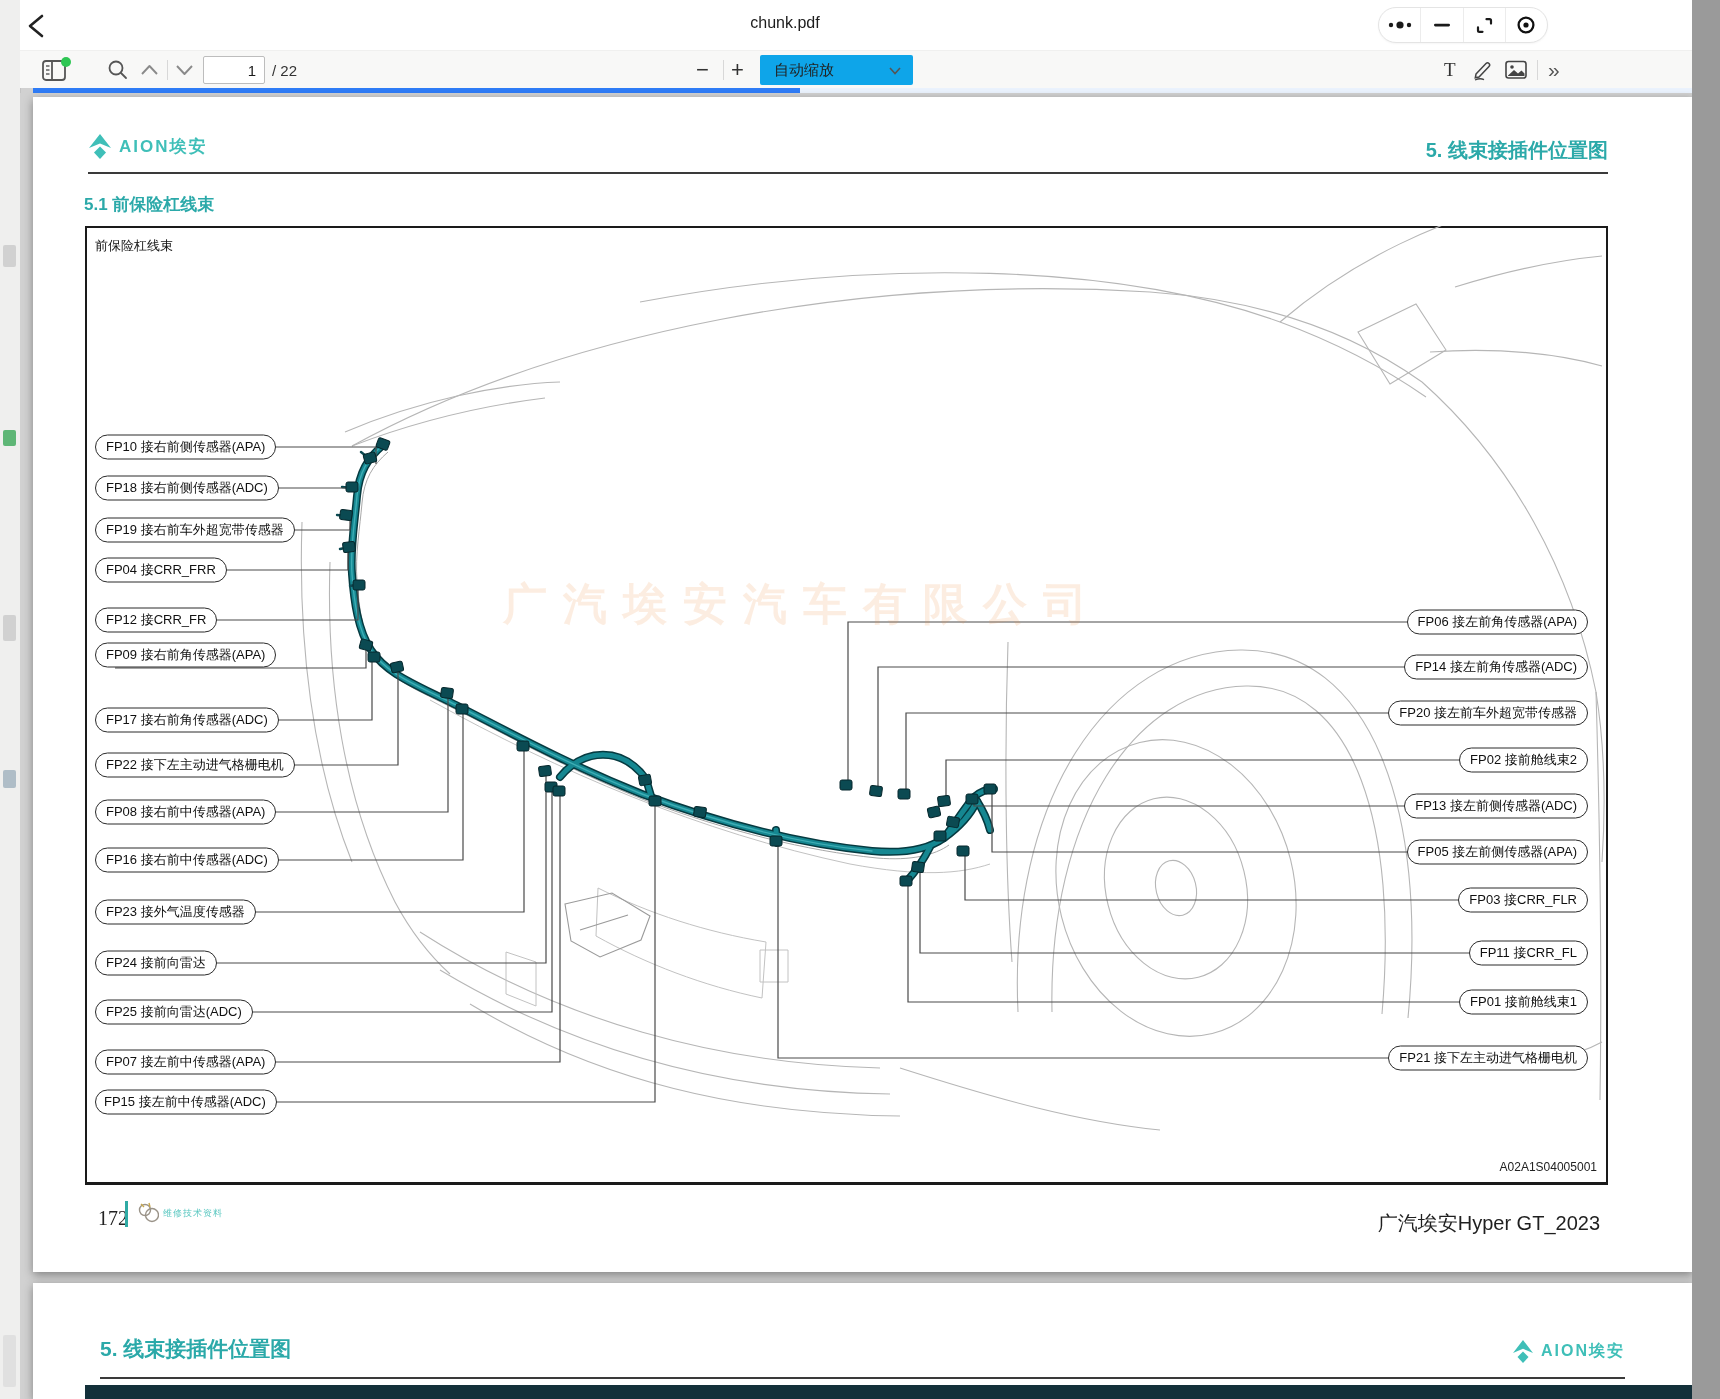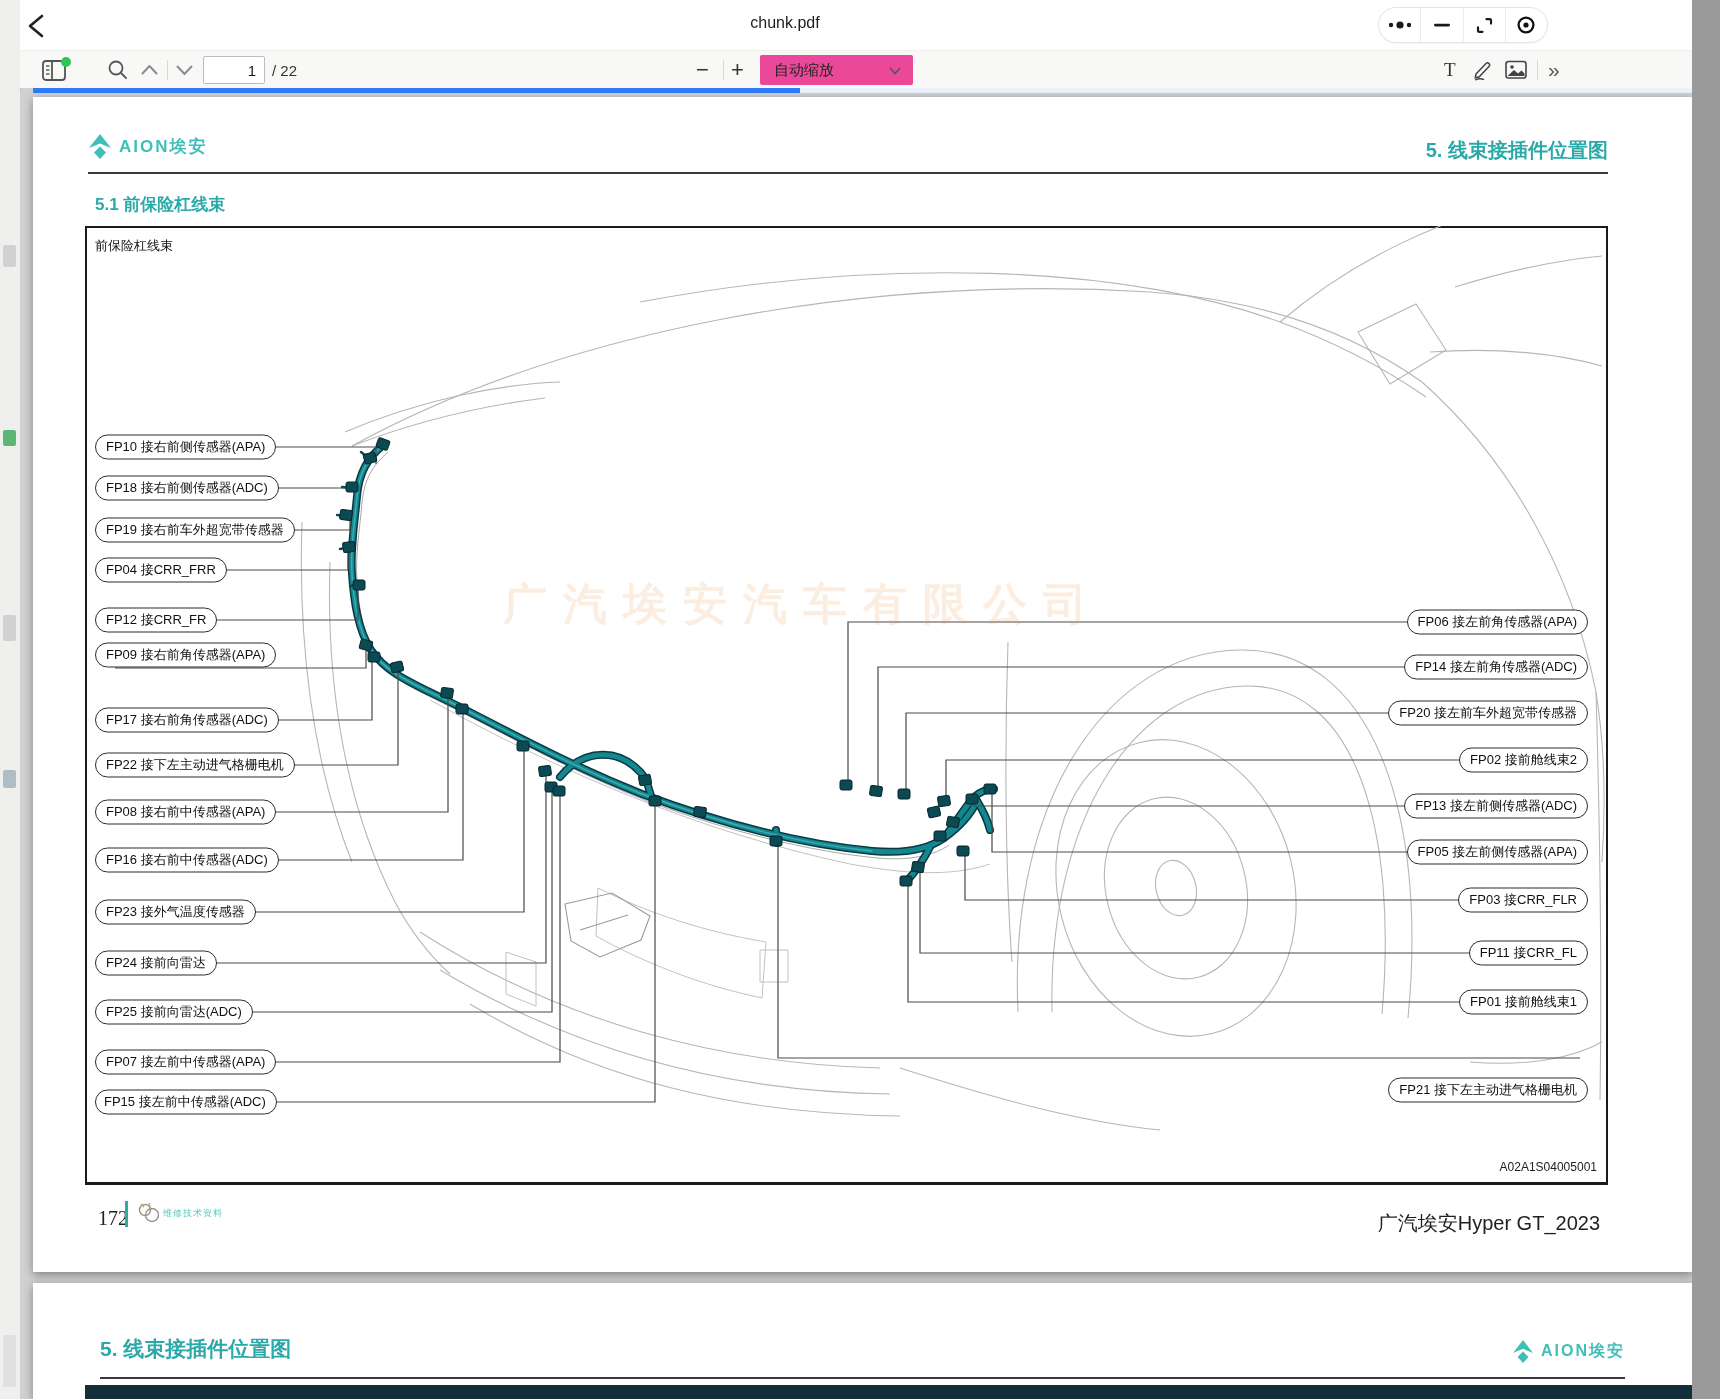--- a/index.html
+++ b/index.html
@@ -22,21 +22,21 @@
   .pillctl .cell{flex:1;height:100%;display:flex;align-items:center;justify-content:center;position:relative;}
   .pillctl .cell + .cell{border-left:1px solid #ececec;}
 
   
   .toolbar{left:20px;top:50px;width:1700px;height:38px;background:#f8f8f7;border-top:1px solid #f0f0ef;}
   .tb-item{position:absolute;top:0;height:38px;display:flex;align-items:center;color:#444;}
   .tb-divider{position:absolute;top:9px;width:1px;height:20px;background:#d8d8d8;}
   .page-input{position:absolute;left:183px;top:5px;width:62px;height:28px;border:1px solid #bdbdbd;
     border-radius:2px;background:#fff;font-size:15px;text-align:right;padding-right:8px;color:#1a1a1a;
     font-family:inherit;}
-  .zoom-select{position:absolute;left:740px;top:4px;width:153px;height:30px;background:#ec4899;
+  .zoom-select{position:absolute;left:740px;top:4px;width:153px;height:30px;background:#0ea5e9;
     border-radius:2px;display:flex;align-items:center;padding-left:14px;font-size:15px;color:#222;}
   .progress-track{left:33px;top:88px;width:1666px;height:5px;background:#eaf2fd;}
   .progress-fill{left:33px;top:88px;width:767px;height:5px;background:#2f7cf6;}
 
   
   .content-bg{left:20px;top:93px;width:1680px;height:1306px;background:#d1d1d1;}
   .page{background:#fff;box-shadow:0 3px 9px rgba(0,0,0,.38);}
   .page1{left:33px;top:97px;width:1660px;height:1175px;}
   .page2{left:33px;top:1283px;width:1660px;height:116px;}
   .bottombar{left:85px;top:1385px;width:1635px;height:14px;background:#13303a;z-index:6;}
@@ -170,21 +170,21 @@
     <div class="abs brand" style="left:55px;top:36px">
       <svg width="24" height="27">
         <path d="M12,1 L23,15 L12,10.5 L1,15 Z" fill="#3fbfb8"></path>
         <path d="M12,13.5 L18,19.5 L12,26 L6,19.5 Z" fill="#3fbfb8"></path>
       </svg>
       <span class="btxt">AION埃安</span>
     </div>
     <div class="abs teal-h" style="right:85px;top:40px;font-size:20px">5. 线束接插件位置图</div>
     <div class="abs hrule" style="left:55px;top:75px;width:1520px"></div>
 
-    <div class="abs teal-h" style="left:62px;top:96px;font-size:17px">5.1 前保险杠线束</div>
+    <div class="abs teal-h" style="left:51px;top:96px;font-size:17px">5.1 前保险杠线束</div>
 
     <div class="abs diagram-box"></div>
     <div class="abs" style="left:62px;top:140px;font-size:13px;color:#111;z-index:3">前保险杠线束</div>
     <div class="abs" style="right:96px;top:1063px;font-size:12px;color:#222;z-index:3">A02A1S04005001</div>
 
     <svg class="diagram-svg" viewBox="85 226 1523 959">
       <g fill="none" stroke="#b6b6b6" stroke-width="1.1">
         <path d="M 352,446 C 560,332 860,274 1150,292 C 1262,300 1352,332 1422,382"></path>
         <path d="M 640,302 C 880,257 1120,264 1280,322 C 1340,344 1390,372 1426,397"></path>
         <path d="M 1280,322 C 1350,262 1440,217 1545,194"></path>
@@ -339,21 +339,21 @@
       <div class="pill-label" style="top: 1005px; left: 62px; padding-left: 8px;">FP15 接左前中传感器(ADC)</div>
       <div class="pill-label" style="top: 525px; right: 105px;">FP06 接左前角传感器(APA)</div>
       <div class="pill-label" style="top: 570px; right: 105px;">FP14 接左前角传感器(ADC)</div>
       <div class="pill-label" style="top: 616px; right: 105px;">FP20 接左前车外超宽带传感器</div>
       <div class="pill-label" style="top: 663px; right: 105px;">FP02 接前舱线束2</div>
       <div class="pill-label" style="top: 709px; right: 105px;">FP13 接左前侧传感器(ADC)</div>
       <div class="pill-label" style="top: 755px; right: 105px;">FP05 接左前侧传感器(APA)</div>
       <div class="pill-label" style="top: 803px; right: 105px;">FP03 接CRR_FLR</div>
       <div class="pill-label" style="top: 856px; right: 105px;">FP11 接CRR_FL</div>
       <div class="pill-label" style="top: 905px; right: 105px;">FP01 接前舱线束1</div>
-      <div class="pill-label" style="top: 961px; right: 105px; margin-top: 32px;">FP21 接下左主动进气格栅电机</div>
+      <div class="pill-label" style="top: 961px; right: 105px;">FP21 接下左主动进气格栅电机</div>
     </div>
 
   <div class="abs page page2">
     <div class="abs teal-h" style="left:67px;top:52px;font-size:21px">5. 线束接插件位置图</div>
     <div class="abs brand" style="right:68px;top:56px">
       <svg width="22" height="25">
         <path d="M11,1 L21,14 L11,9.8 L1,14 Z" fill="#3fbfb8"></path>
         <path d="M11,12.5 L16.5,18 L11,24 L5.5,18 Z" fill="#3fbfb8"></path>
       </svg>
       <span class="btxt" style="font-size:16px">AION埃安</span>

